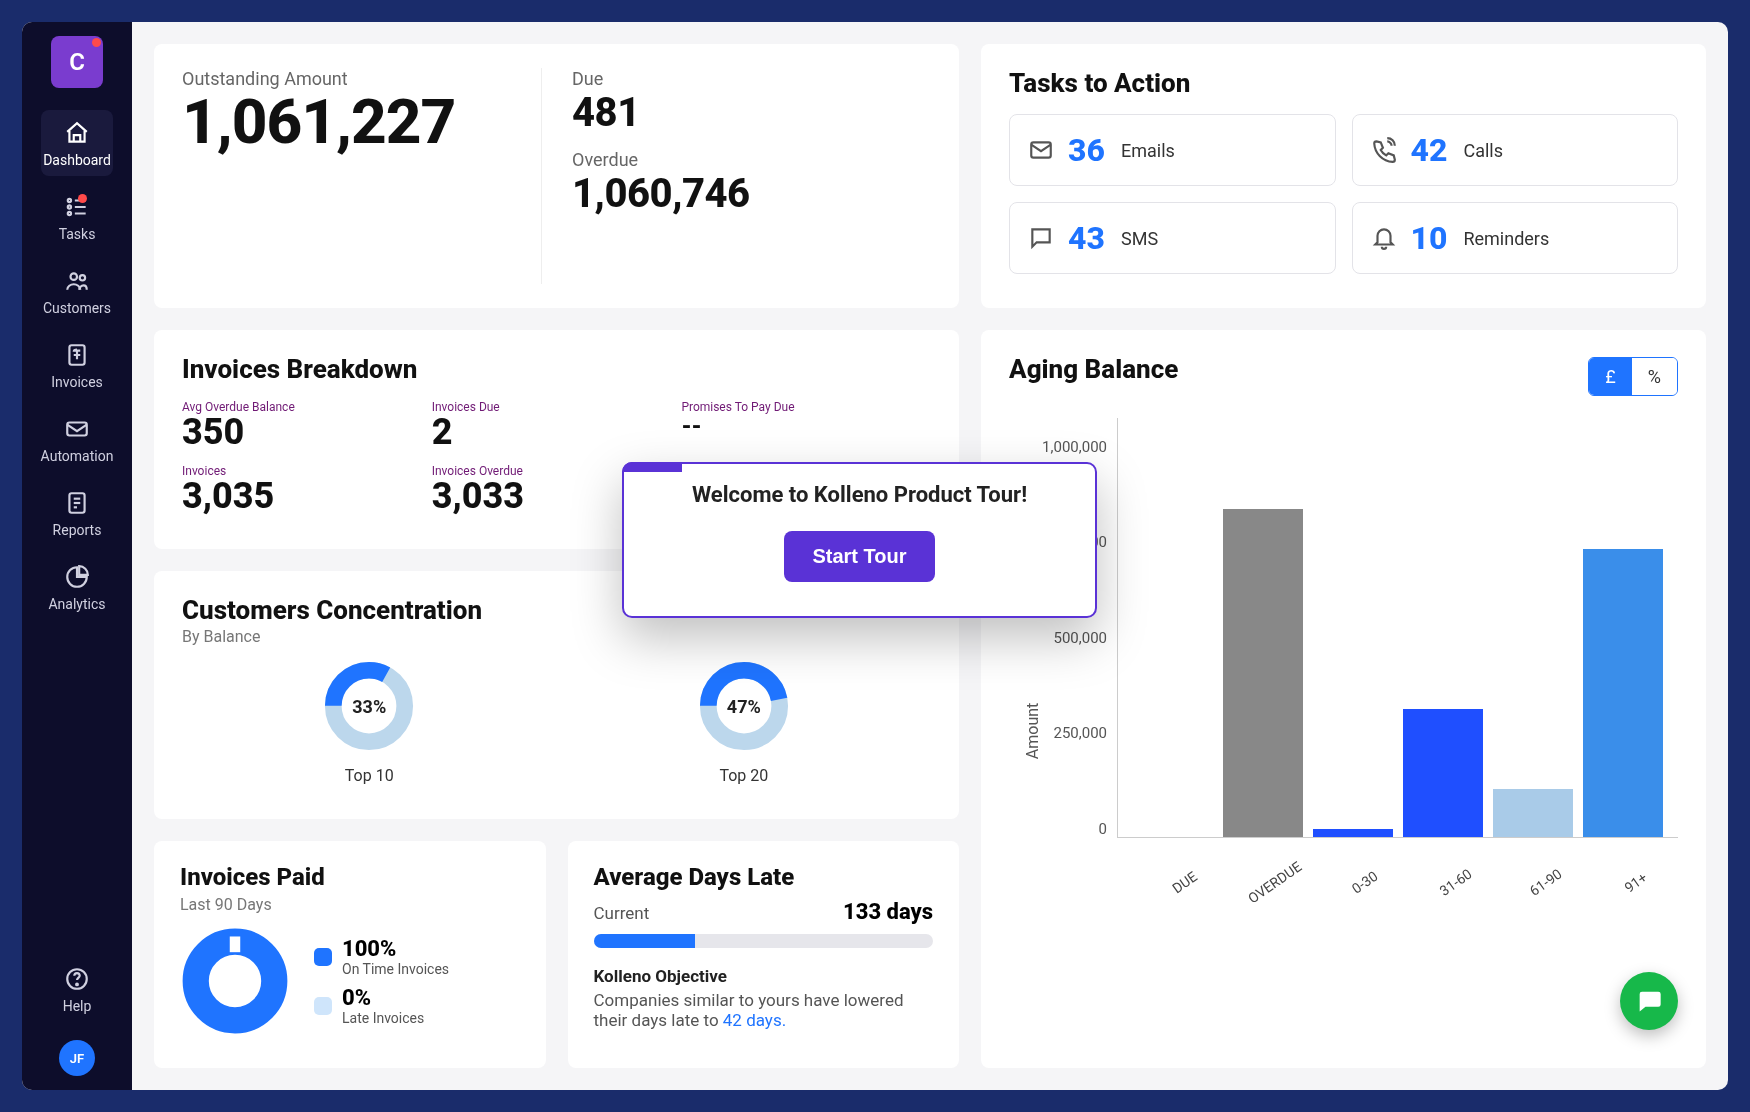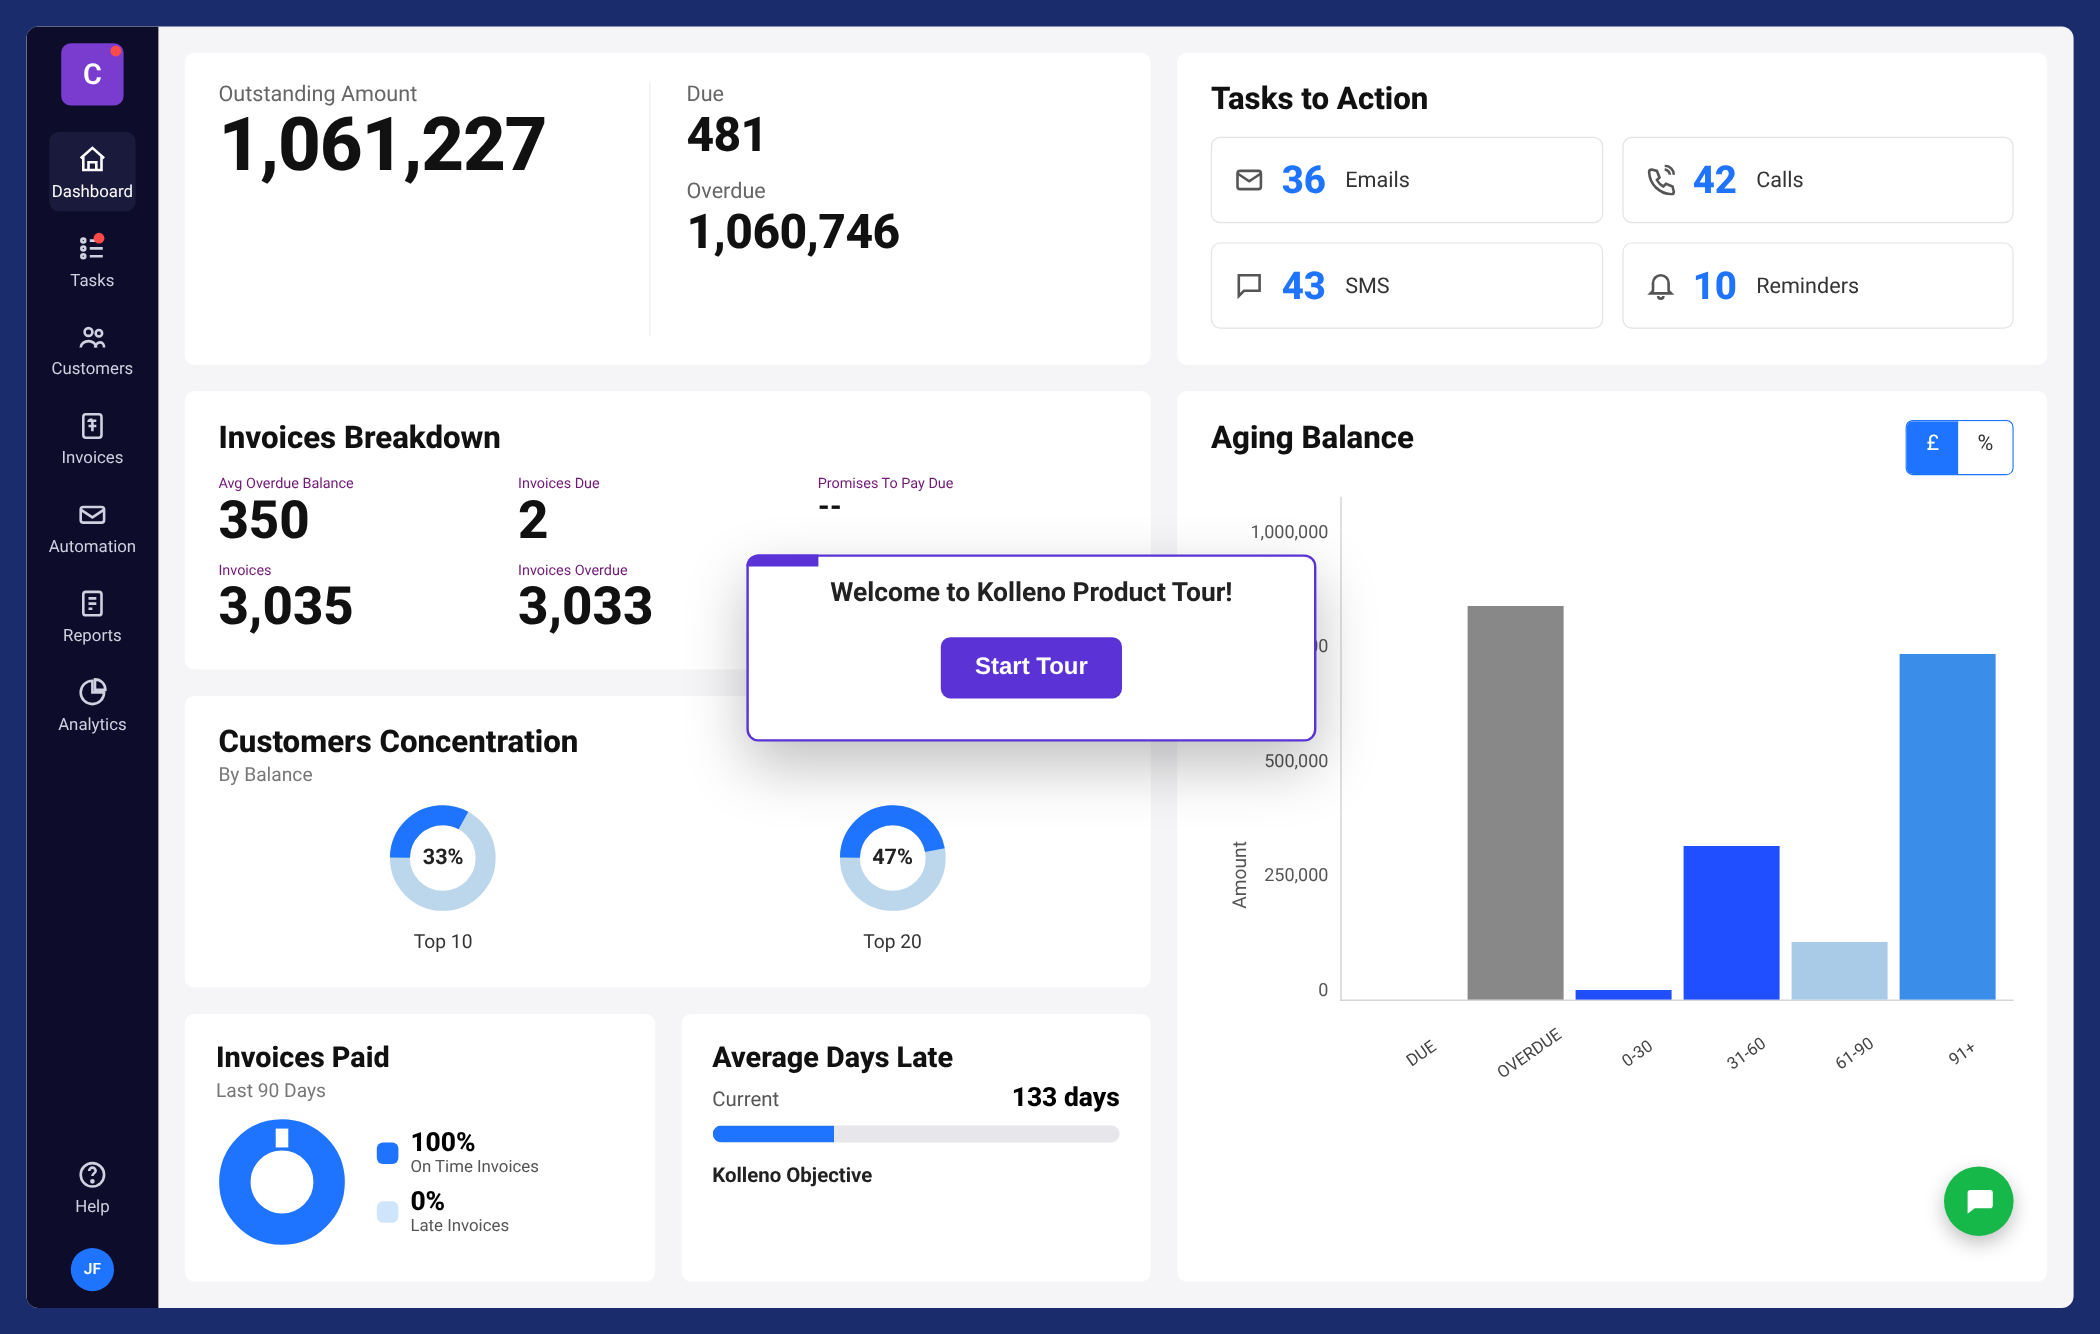--- a/index.html
+++ b/index.html
@@ -98,21 +98,21 @@
     display: flex; align-items: center; gap: 14px;
   }
   .task-box .ticon { width: 26px; height: 26px; color: #555; flex-shrink: 0; }
   .task-num { font-size: 32px; font-weight: 800; color: #1f74ff; }
   .task-label { font-size: 18px; color: #333; margin-left: 2px; }
 
   
   .card-breakdown { grid-column: 1; grid-row: 2; }
   .bd-grid { display: grid; grid-template-columns: repeat(3, 1fr); row-gap: 12px; margin-top: 10px;}
   .bd-label { color: #701a75; font-size: 12px; }
-  .bd-val { font-size: 44px; font-weight: 800; color: #111; line-height: 1.05;}
+  .bd-val { font-size: 36px; font-weight: 800; color: #111; line-height: 1.05;}
 
   
   .card-concentration { grid-column: 1; grid-row: 3; }
   .sub-label { color: #777; font-size: 16px; margin-top: 2px; }
   .donuts { display: flex; justify-content: space-around; margin-top: 10px; }
   .donut-wrap { display: flex; flex-direction: column; align-items: center; gap: 10px; font-size: 16px; color: #333;}
   .donut { position: relative; width: 100px; height: 100px; }
   .donut svg { width: 100%; height: 100%; }
   .donut-center {
     position: absolute; inset: 0;
@@ -131,21 +131,21 @@
 
   .late-head { display: flex; justify-content: space-between; align-items: baseline; margin-top: 8px; }
   .prog-track { width: 100%; height: 14px; background: #e6e6eb; border-radius: 7px; margin: 10px 0 18px 0; overflow: hidden; }
   .prog-fill { height: 100%; background: #1f74ff; }
   .obj-title { font-weight: 700; font-size: 17px; margin-bottom: 4px; color: #222;}
   .obj-text { font-size: 17px; color: #555; }
   .obj-link { color: #1f74ff; }
 
   
   .card-aging { grid-column: 2; grid-row: 2 / span 3; display: flex; flex-direction: column; }
-  .aging-head { display: flex; justify-content: space-between; margin-bottom: 10px;}
+  .aging-head { display: flex; justify-content: space-between; align-items: center; margin-bottom: 10px;}
   .toggle {
     display: flex; border: 1px solid #1f74ff; border-radius: 6px; overflow: hidden;
   }
   .toggle-btn { padding: 8px 16px; font-size: 18px; background: #fff; color: #333; cursor: pointer; }
   .toggle-btn.active { background: #1f74ff; color: #fff; }
 
   .chart-area { flex: 1; display: flex; margin-top: 8px; margin-left: 10px; }
   .y-axis-label {
     writing-mode: vertical-rl; transform: rotate(180deg);
     text-align: center; color: #555; font-size: 16px; padding-right: 4px;
@@ -488,20 +488,23 @@
       <div class="card-late">
         <div class="card-title" style="font-size:24px; margin-bottom:6px;">Average Days Late</div>
         <div class="late-head">
           <span style="color:#555; font-size:17px;">Current</span>
           <span style="font-size:22px; font-weight:800;">133 days</span>
         </div>
         <div class="prog-track">
           <div class="prog-fill" id="progfill" style="width: 30%;"></div>
         </div>
         <div class="obj-title">Kolleno Objective</div>
+        <div class="obj-text">
+          <span>Companies similar to yours have lowered their days late to </span><span class="obj-link">42 days.</span>
+        </div>
       </div>
     </div>
 
   </div>
 
   <div class="tour">
     <div class="tour-tab"></div>
     <div class="tour-title">Welcome to Kolleno Product Tour!</div>
     <button class="tour-btn">Start Tour</button>
   </div>

